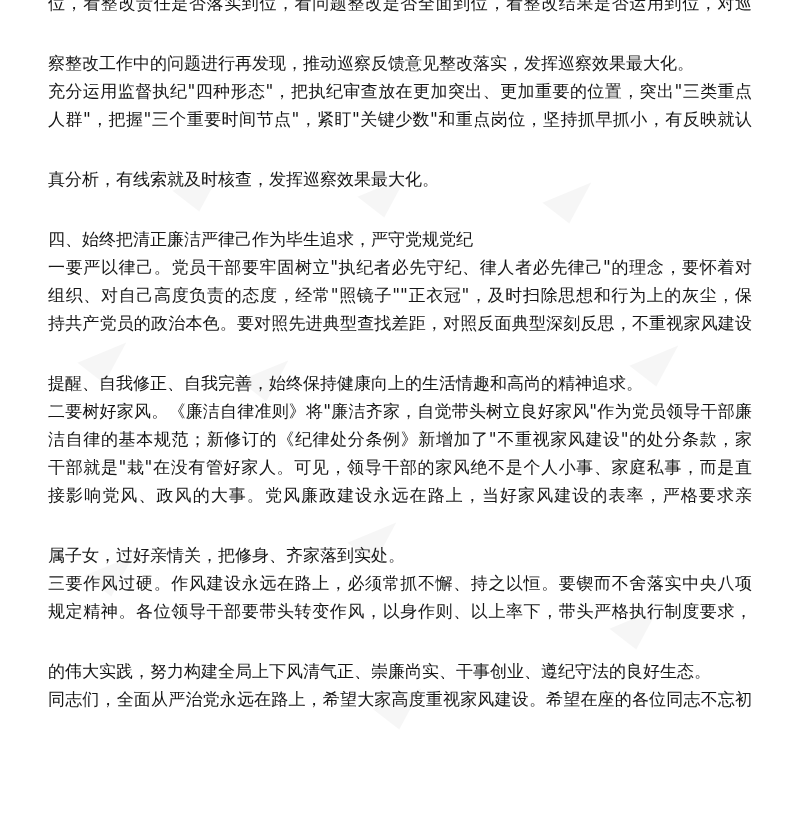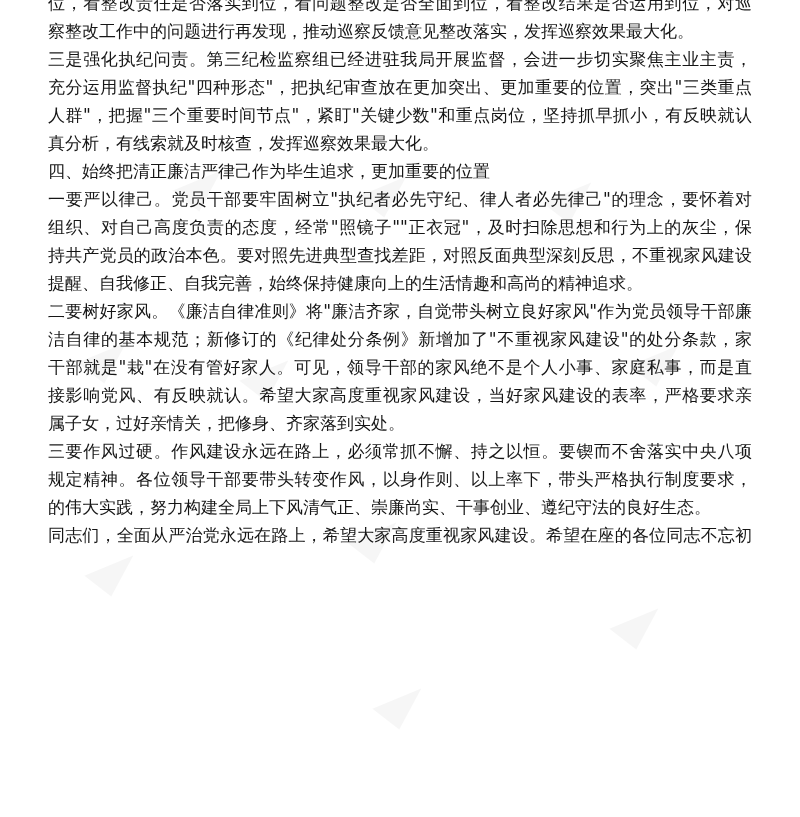--- a/index.html
+++ b/index.html
@@ -28,20 +28,21 @@
   .line {
     height: 28px;
     overflow: hidden;
     text-align: justify;
   }
   .line.fill {
     text-align-last: justify;
   }
   .line.end {
     text-align-last: left;
+    margin-top: 32px;
   }
   
   .watermark-layer {
     position: absolute;
     inset: 0;
     z-index: 1;
     pointer-events: none;
   }
   .wm {
     position: absolute;
@@ -67,33 +68,32 @@
     <span class="wm" style="left:640px;top:335px;"></span>
     <span class="wm" style="left:358px;top:512px;"></span>
     <span class="wm" style="left:95px;top:545px;"></span>
     <span class="wm" style="left:620px;top:598px;"></span>
     <span class="wm" style="left:383px;top:678px;"></span>
   </div>
 
   <div class="doc">
     <div class="line fill">位，看整改责任是否落实到位，看问题整改是否全面到位，看整改结果是否运用到位，对巡</div>
     <div class="line end">察整改工作中的问题进行再发现，推动巡察反馈意见整改落实，发挥巡察效果最大化。</div>
-    <div class="line fill">三是强化执纪问责。第三纪检监察组已经进驻我局开展监督，会进一步切实聚焦主业主责，</div>
     <div class="line fill">充分运用监督执纪"四种形态"，把执纪审查放在更加突出、更加重要的位置，突出"三类重点</div>
     <div class="line fill">人群"，把握"三个重要时间节点"，紧盯"关键少数"和重点岗位，坚持抓早抓小，有反映就认</div>
     <div class="line end">真分析，有线索就及时核查，发挥巡察效果最大化。</div>
-    <div class="line end">四、始终把清正廉洁严律己作为毕生追求，更加重要的位置</div>
+    <div class="line end">四、始终把清正廉洁严律己作为毕生追求，严守党规党纪</div>
     <div class="line fill">一要严以律己。党员干部要牢固树立"执纪者必先守纪、律人者必先律己"的理念，要怀着对</div>
     <div class="line fill">组织、对自己高度负责的态度，经常"照镜子""正衣冠"，及时扫除思想和行为上的灰尘，保</div>
     <div class="line fill">持共产党员的政治本色。要对照先进典型查找差距，对照反面典型深刻反思，不重视家风建设</div>
     <div class="line end">提醒、自我修正、自我完善，始终保持健康向上的生活情趣和高尚的精神追求。</div>
     <div class="line fill">二要树好家风。《廉洁自律准则》将"廉洁齐家，自觉带头树立良好家风"作为党员领导干部廉</div>
     <div class="line fill">洁自律的基本规范；新修订的《纪律处分条例》新增加了"不重视家风建设"的处分条款，家</div>
     <div class="line fill">干部就是"栽"在没有管好家人。可见，领导干部的家风绝不是个人小事、家庭私事，而是直</div>
-    <div class="line fill">接影响党风、有反映就认。希望大家高度重视家风建设，当好家风建设的表率，严格要求亲</div>
+    <div class="line fill">接影响党风、政风的大事。党风廉政建设永远在路上，当好家风建设的表率，严格要求亲</div>
     <div class="line end">属子女，过好亲情关，把修身、齐家落到实处。</div>
     <div class="line fill">三要作风过硬。作风建设永远在路上，必须常抓不懈、持之以恒。要锲而不舍落实中央八项</div>
     <div class="line fill">规定精神。各位领导干部要带头转变作风，以身作则、以上率下，带头严格执行制度要求，</div>
     <div class="line end">的伟大实践，努力构建全局上下风清气正、崇廉尚实、干事创业、遵纪守法的良好生态。</div>
     <div class="line fill">同志们，全面从严治党永远在路上，希望大家高度重视家风建设。希望在座的各位同志不忘初</div>
   </div>
 
 </div>
 
 </body></html>

